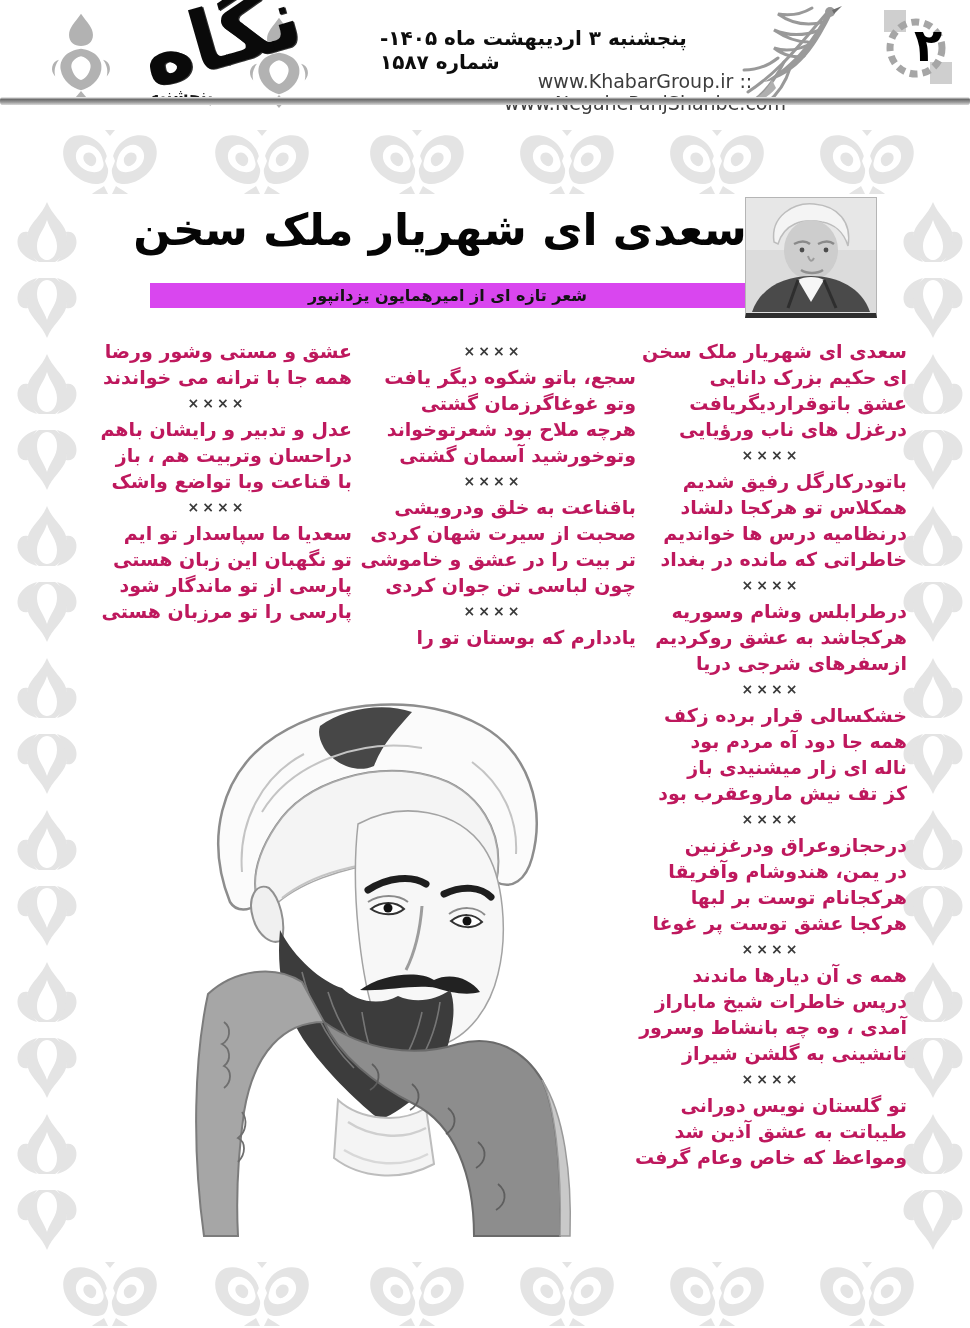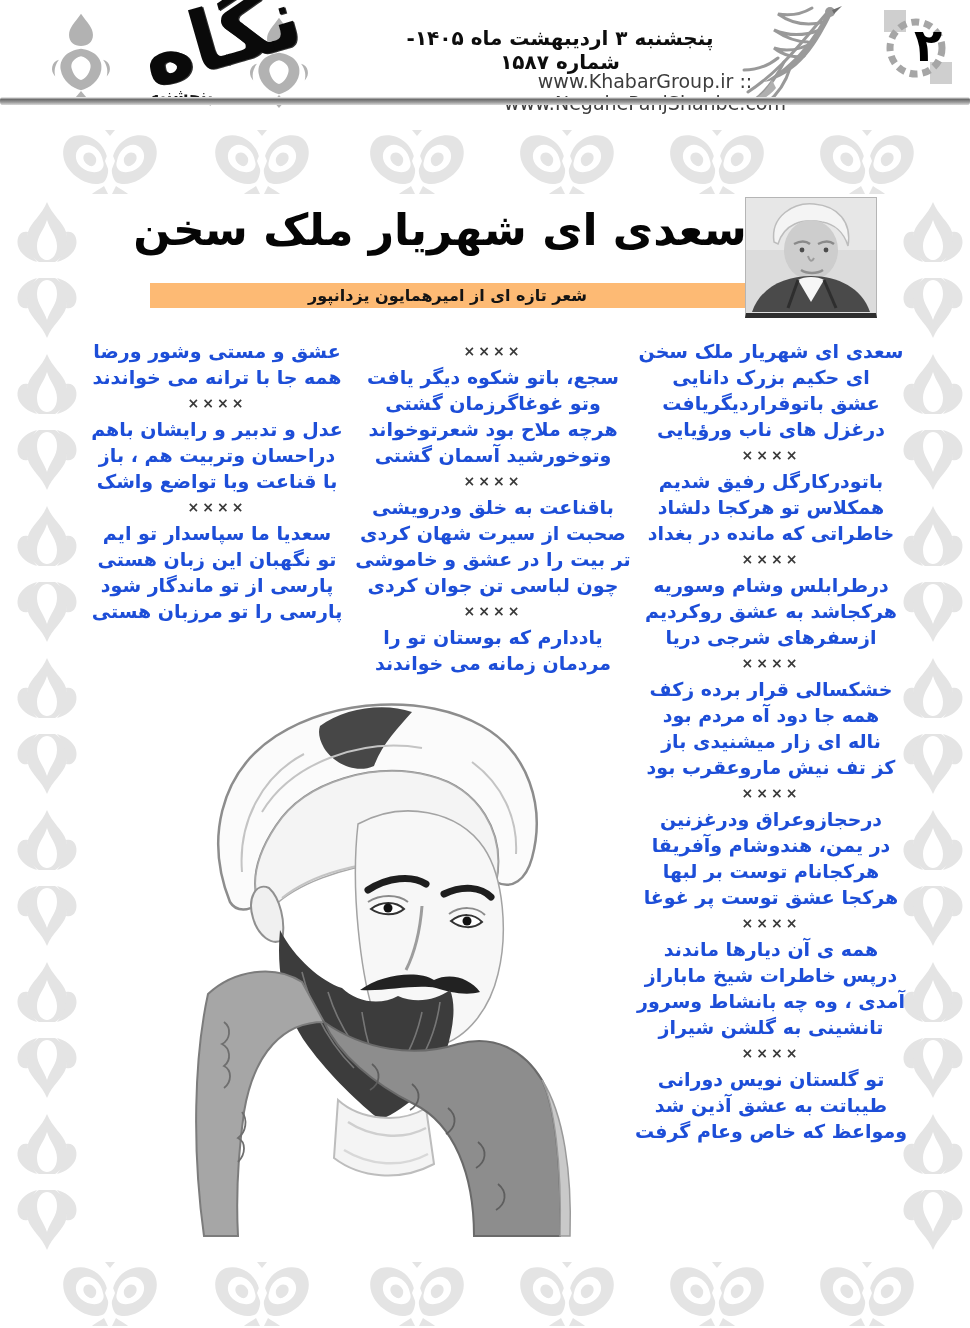--- a/index.html
+++ b/index.html
@@ -8,50 +8,50 @@
   
   #ornament-layer{position:absolute;left:0;top:0;width:970px;height:1328px;z-index:0;}
   
   .header{position:absolute;left:0;top:0;width:970px;height:110px;z-index:3;}
   .logo-wrap{position:absolute;left:22px;top:2px;width:310px;height:104px;}
   .logo-callig{position:absolute;left:118px;top:-14px;font-size:84px;font-weight:bold;
                transform:rotate(-16deg);direction:rtl;color:#0a0a0a;letter-spacing:-4px;
                text-shadow:1px 1px 0 #333;}
   .logo-sub{position:absolute;left:128px;top:84px;font-size:16px;font-weight:bold;direction:rtl;
             color:#1a1a1a;letter-spacing:4px;}
-  .hdr-date{position:absolute;left:380px;top:26px;width:360px;text-align:center;direction:rtl;
+  .hdr-date{position:absolute;left:380px;top:26px;width:360px;text-align:left;direction:rtl;
             font-size:20px;font-weight:bold;color:#0d0d0d;}
   .hdr-urls{position:absolute;left:440px;top:70px;width:410px;text-align:center;direction:ltr;
             font-size:19px;color:#3c3c3c;}
   .hdr-rule{position:absolute;left:0;top:97px;width:970px;height:8px;
             background:linear-gradient(to bottom,#fdfdfd 0%,#6d6d6d 30%,#9a9a9a 65%,#d9d9d9 100%);
             border-radius:4px/8px;}
   .pagenum-box{position:absolute;right:18px;top:10px;width:68px;height:74px;background:#fff;}
   .pagenum-box .corner{position:absolute;width:22px;height:22px;background:#cfcfcf;}
   .pagenum-box .c1{left:0;top:0;}
   .pagenum-box .c2{right:0;bottom:0;}
   .pagenum{position:absolute;right:10px;top:8px;font-size:46px;font-weight:bold;color:#000;
            direction:rtl;z-index:2;}
   .chain{position:absolute;left:0px;top:2px;}
   
   .title-block{position:absolute;left:120px;top:204px;width:640px;z-index:3;text-align:center;}
   .main-title{font-size:44px;font-weight:bold;direction:rtl;color:#050505;line-height:1.2;
               letter-spacing:-1px;}
-  .byline-bar{position:absolute;left:150px;top:283px;width:595px;height:25px;background:#fdba74;
+  .byline-bar{position:absolute;left:150px;top:283px;width:595px;height:25px;background:#d946ef;
               z-index:3;text-align:center;}
   .byline{font-size:16px;font-weight:bold;direction:rtl;color:#141414;line-height:25px;}
   .author-photo{position:absolute;left:745px;top:197px;width:132px;height:121px;z-index:3;
                 border:1px solid #b5b5b5;border-bottom:5px solid #2e2e2e;box-sizing:border-box;
                 background:#e0e0e0;}
   
   .poem-col{position:absolute;top:338px;z-index:2;direction:rtl;text-align:center;}
   .col-right{left:635px;width:272px;}
   .col-middle{left:350px;width:286px;}
   .col-left{left:82px;width:270px;}
-  .pline{margin:0;font-size:19px;font-weight:bold;line-height:26px;color:#1d4ed8;}
+  .pline{margin:0;font-size:19px;font-weight:bold;line-height:26px;color:#be185d;text-align:right;}
   .sep{font-size:14px;font-weight:bold;color:#3a3a3a;letter-spacing:3px;line-height:26px;
        direction:ltr;}
   
   .saadi{position:absolute;left:172px;top:692px;width:418px;height:548px;z-index:2;}
 </style>
 </head>
 <body>
 
 <div class="page">
 
@@ -205,20 +205,21 @@
       <div class="stanza">
         <p class="pline">سعدی ای شهریار ملک سخن</p>
         <p class="pline">ای حکیم بزرک دانایی</p>
         <p class="pline">عشق باتوقراردیگریافت</p>
         <p class="pline">درغزل های ناب ورؤیایی</p>
       </div>
       <div class="sep">××××</div>
       <div class="stanza">
         <p class="pline">باتودرکارگل رفیق شدیم</p>
         <p class="pline">همکلاس تو  هرکجا دلشاد</p>
+        <p class="pline">درنظامیه درس ها خواندیم</p>
         <p class="pline">خاطراتی که مانده در بغداد</p>
       </div>
       <div class="sep">××××</div>
       <div class="stanza">
         <p class="pline">درطرابلس وشام وسوریه</p>
         <p class="pline">هرکجاشد به عشق روکردیم</p>
         <p class="pline">ازسفرهای شرجی دریا</p>
       </div>
       <div class="sep">××××</div>
       <div class="stanza">
@@ -259,21 +260,20 @@
       <div class="sep">××××</div>
       <div class="stanza">
         <p class="pline">باقناعت به خلق ودرویشی</p>
         <p class="pline">صحبت از سیرت شهان کردی</p>
         <p class="pline">تر بیت را در عشق و خاموشی</p>
         <p class="pline">چون لباسی تن جوان کردی</p>
       </div>
       <div class="sep">××××</div>
       <div class="stanza">
         <p class="pline">یاددارم که بوستان تو را</p>
-        <p class="pline">مردمان زمانه می خواندند</p>
       </div>
     </div>
   <div class="poem-col col-left">
       <div class="stanza">
         <p class="pline">عشق و مستی وشور ورضا</p>
         <p class="pline">همه جا با ترانه می خواندند</p>
       </div>
       <div class="sep">××××</div>
       <div class="stanza">
         <p class="pline">عدل و تدبیر و رایشان باهم</p>

